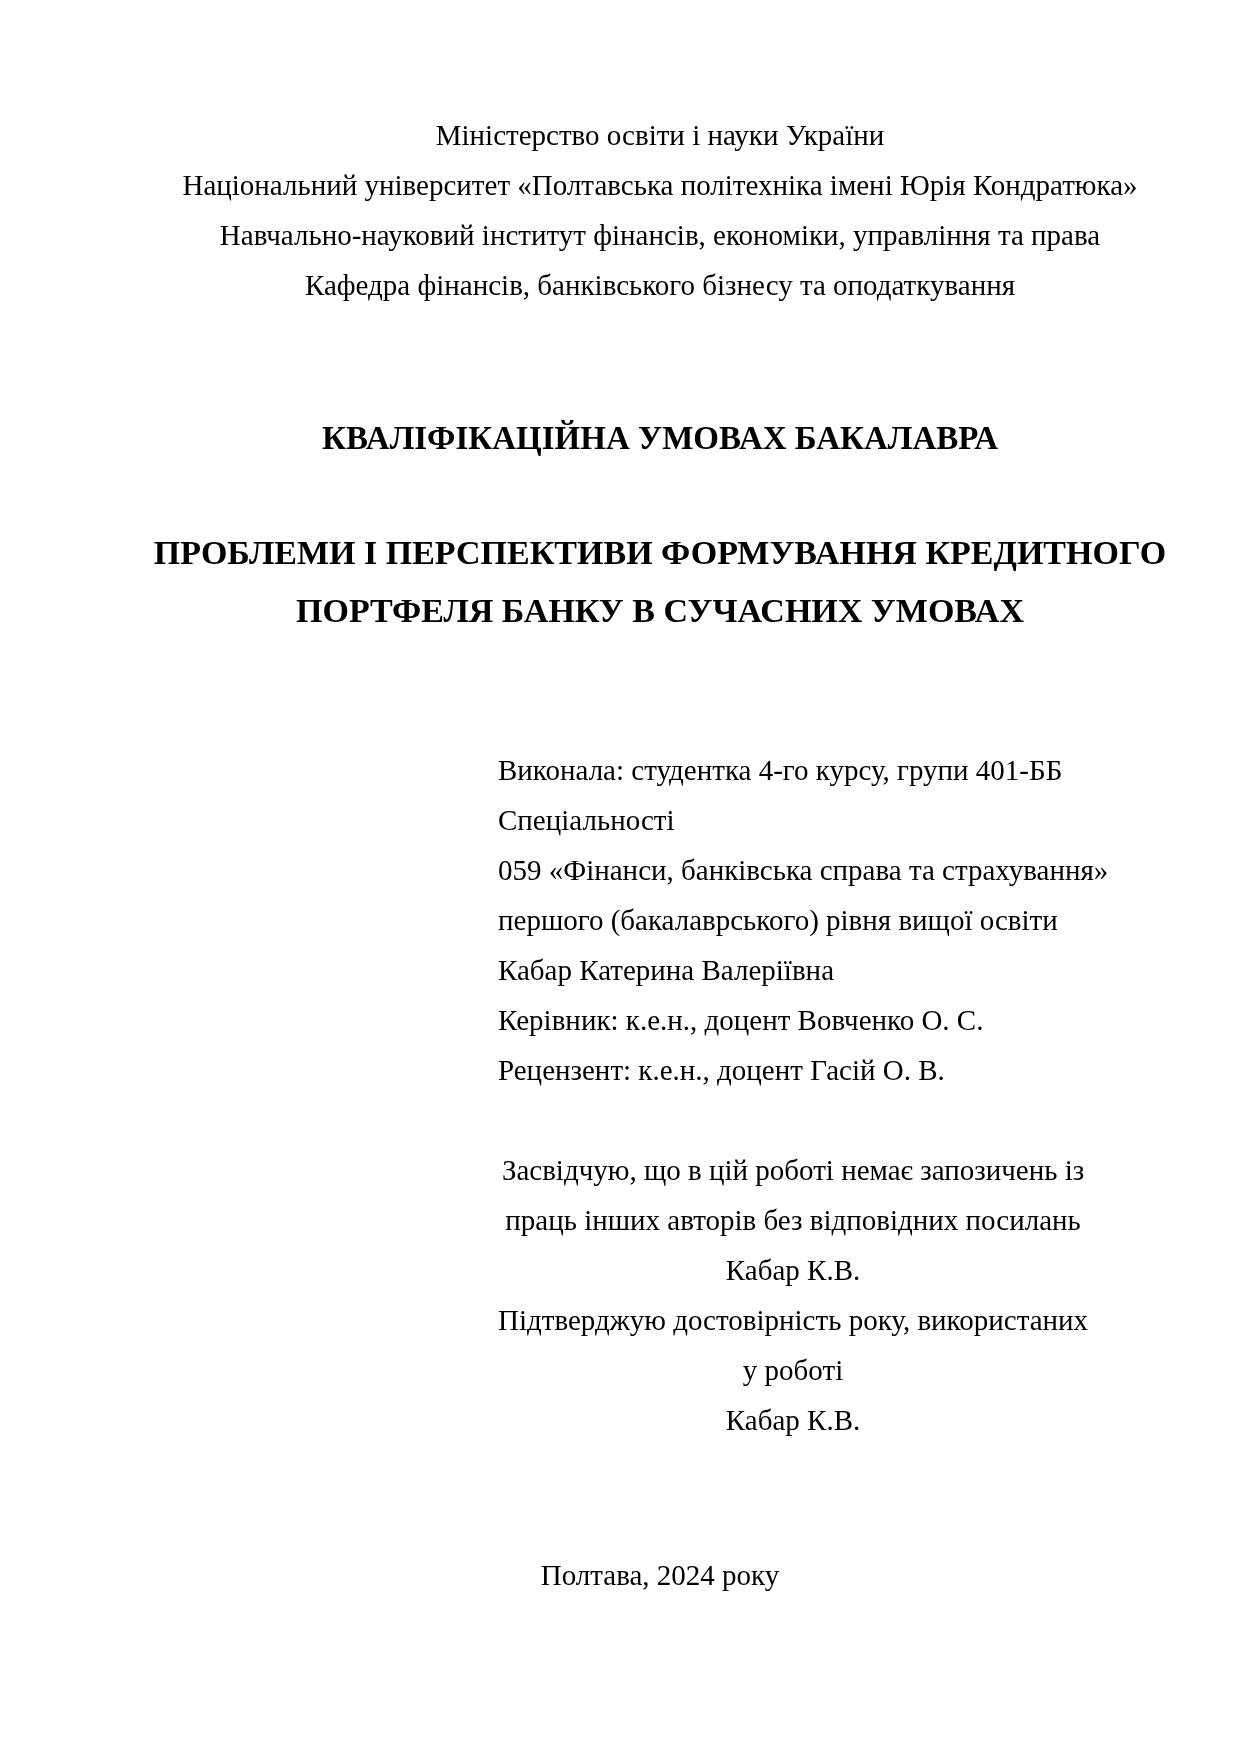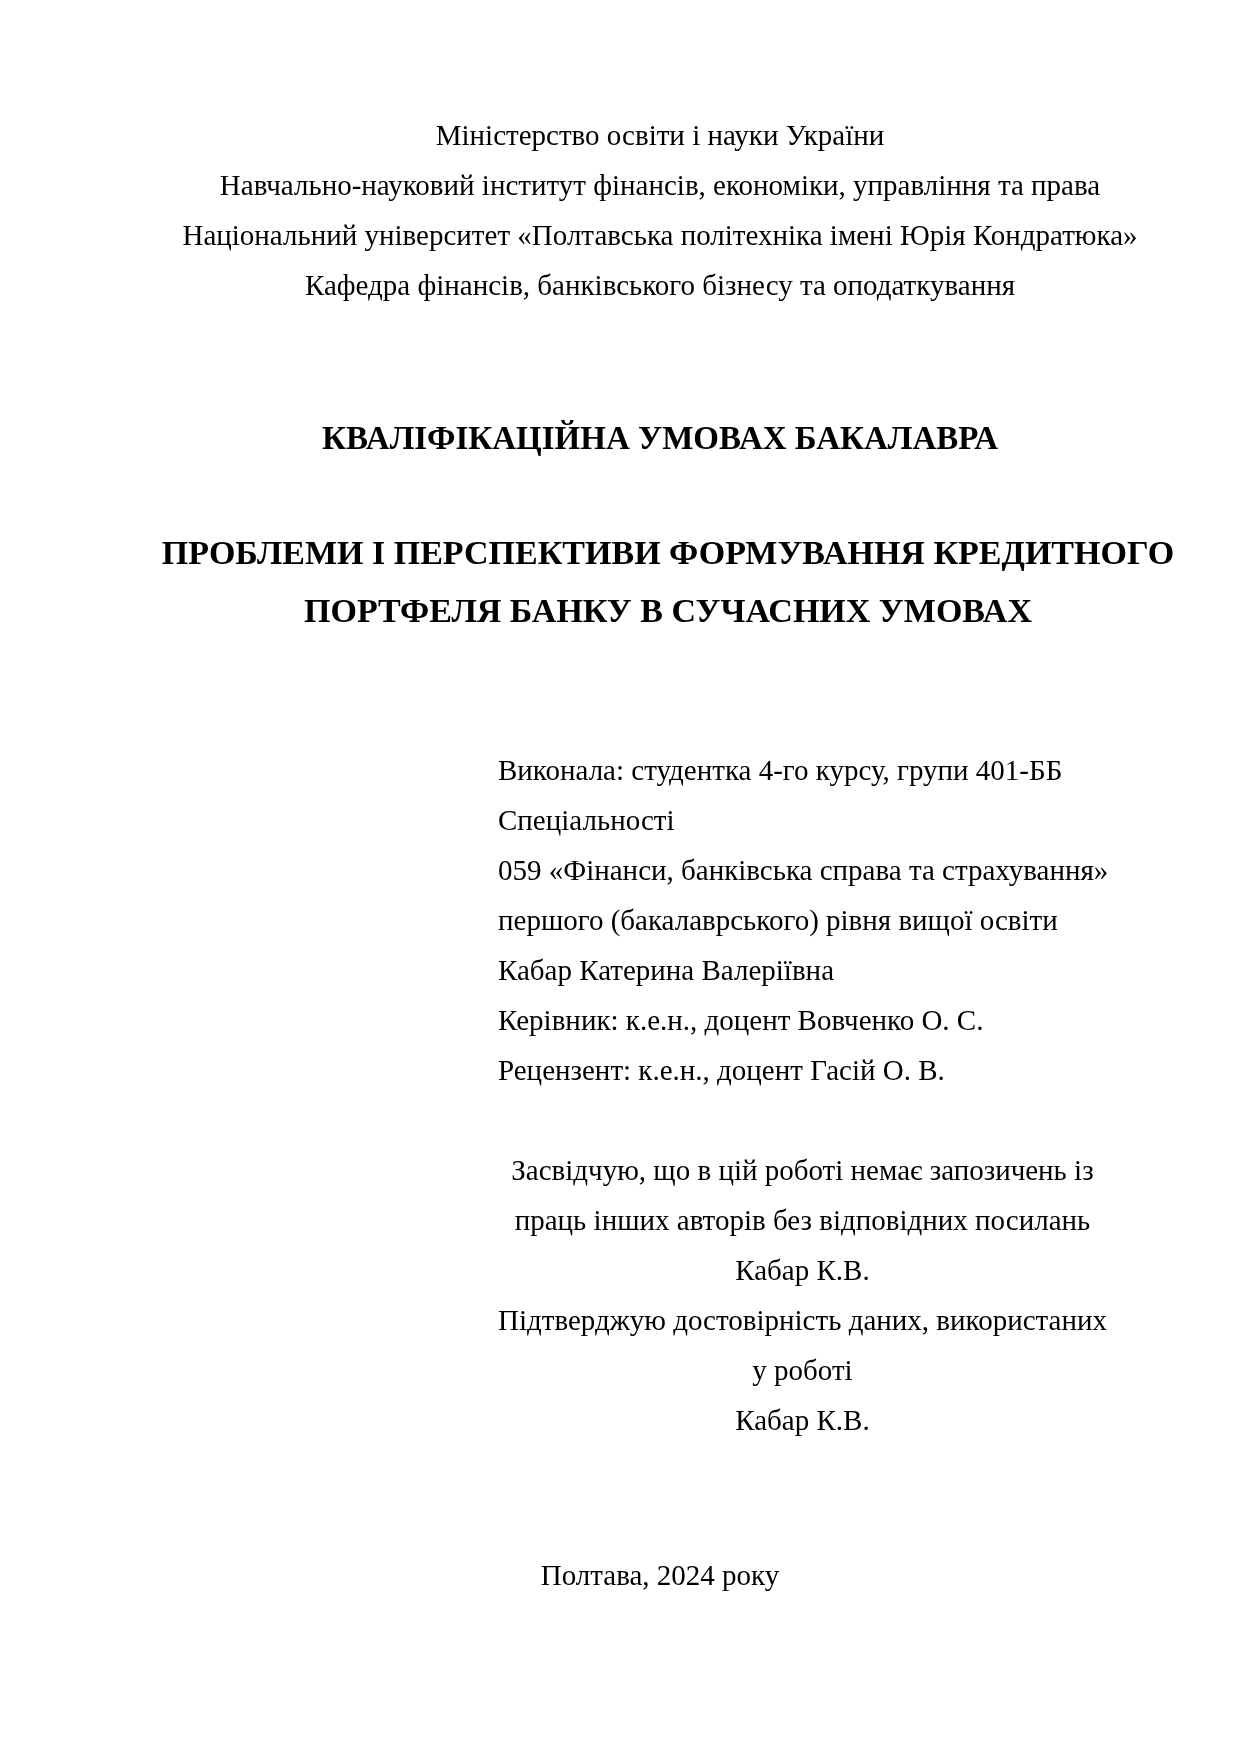--- a/index.html
+++ b/index.html
@@ -38,21 +38,20 @@
     top: 413px;
     font-size: 33px;
     line-height: 50px;
     font-weight: bold;
   }
   .thesis-title-block {
     top: 524px;
     font-size: 34px;
     line-height: 58px;
     font-weight: bold;
-    margin-left: 8px;
   }
   .thesis-subtitle-block {
     top: 643px;
     font-size: 29px;
     line-height: 50px;
     font-weight: bold;
   }
   .left-block {
     position: absolute;
     left: 498px;
@@ -68,22 +67,22 @@
     line-height: 50px;
   }
 </style>
 </head>
 <body>
 
 <div class="page">
 
   <div class="textcol header-block">
     <p>Міністерство освіти і науки України</p>
+    <p>Національний університет «Полтавська політехніка імені Юрія Кондратюка»</p>
     <p>Навчально-науковий інститут фінансів, економіки, управління та права</p>
-    <p>Національний університет «Полтавська політехніка імені Юрія Кондратюка»</p>
     <p>Кафедра фінансів, банківського бізнесу та оподаткування</p>
   </div>
 
   <div class="textcol work-type-block">
     <p>КВАЛІФІКАЦІЙНА УМОВАХ БАКАЛАВРА</p>
   </div>
 
   <div class="textcol thesis-title-block">
     <p>ПРОБЛЕМИ І ПЕРСПЕКТИВИ ФОРМУВАННЯ КРЕДИТНОГО</p>
     <p>ПОРТФЕЛЯ БАНКУ В СУЧАСНИХ УМОВАХ</p>
@@ -97,21 +96,21 @@
     <p>першого (бакалаврського) рівня вищої освіти</p>
     <p>Кабар Катерина Валеріївна</p>
     <p>Керівник: к.е.н., доцент Вовченко О. С.</p>
     <p>Рецензент: к.е.н., доцент Гасій О. В.</p>
   </div>
 
   <div class="left-block declaration-block">
     <p>Засвідчую, що в цій роботі немає запозичень із</p>
     <p>праць інших авторів без відповідних посилань</p>
     <p>Кабар К.В.</p>
-    <p>Підтверджую достовірність даних, використаних</p>
+    <p>Підтверджую достовірність року, використаних</p>
     <p>у роботі</p>
     <p>Кабар К.В.</p>
   </div>
 
   <div class="textcol footer-block">
     <p>Полтава, 2024 року</p>
   </div>
 
 </div>
 

